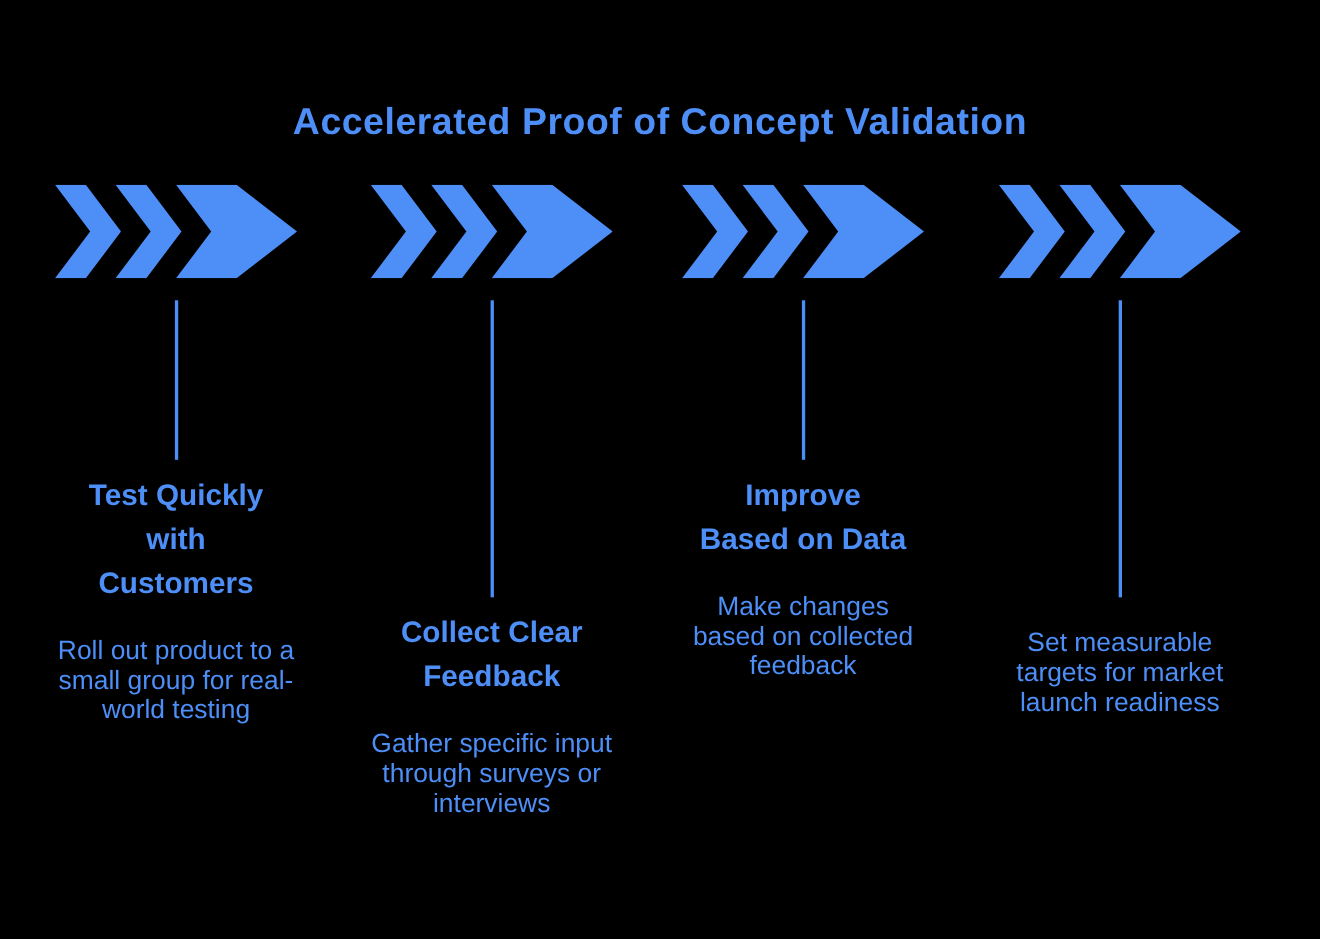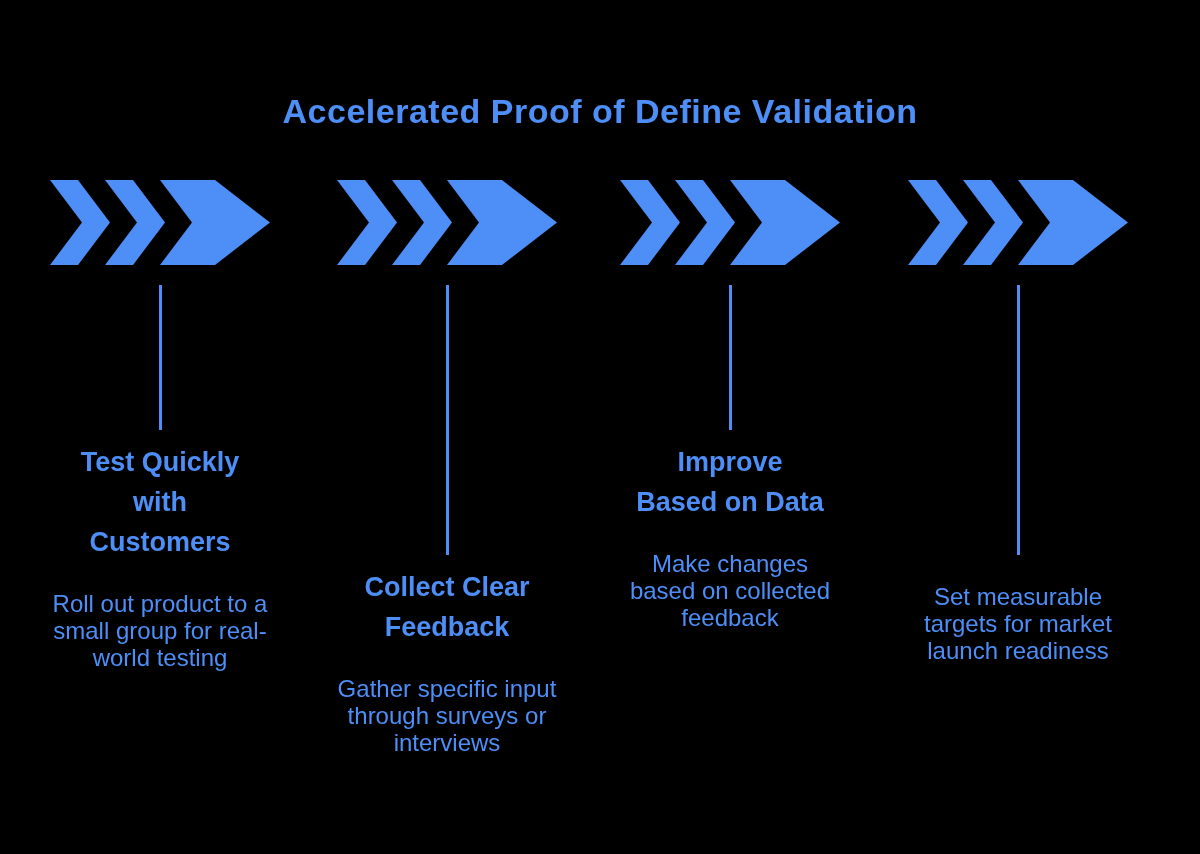--- a/index.html
+++ b/index.html
@@ -25,21 +25,21 @@
     width: 100%;
     text-align: center;
     color: var(--accent);
     font-size: 34px;
     font-weight: bold;
     letter-spacing: 0.5px;
   }
 
   .step-col {
     position: absolute;
-    top: 180px;
+    top: 168px;
     width: 300px;
     display: flex;
     flex-direction: column;
     align-items: center;
   }
   .step-col--1 { left: 10px; }
   .step-col--2 { left: 297px; }
   .step-col--3 { left: 580px; }
   .step-col--4 { left: 868px; }
 
@@ -76,21 +76,21 @@
     line-height: 27px;
     text-align: center;
     white-space: pre-line;
   }
 </style>
 </head>
 <body>
 
 <div class="canvas">
 
-  <div class="diagram-title">Accelerated Proof of Define Validation</div>
+  <div class="diagram-title">Accelerated Proof of Concept Validation</div>
 
   <div class="step-col step-col--1 step-col--short">
     <svg class="arrows" viewBox="0 0 220 85" aria-hidden="true">
       <polygon fill="currentColor" points="0,0 28,0 60,42.5 28,85 0,85 32,42.5"></polygon>
       <polygon fill="currentColor" points="55,0 83,0 115,42.5 83,85 55,85 87,42.5"></polygon>
       <polygon fill="currentColor" points="110,0 165,0 220,42.5 165,85 110,85 142,42.5"></polygon>
     </svg>
     <div class="connector-line"></div>
     <div class="step-title">Test Quickly
 with

